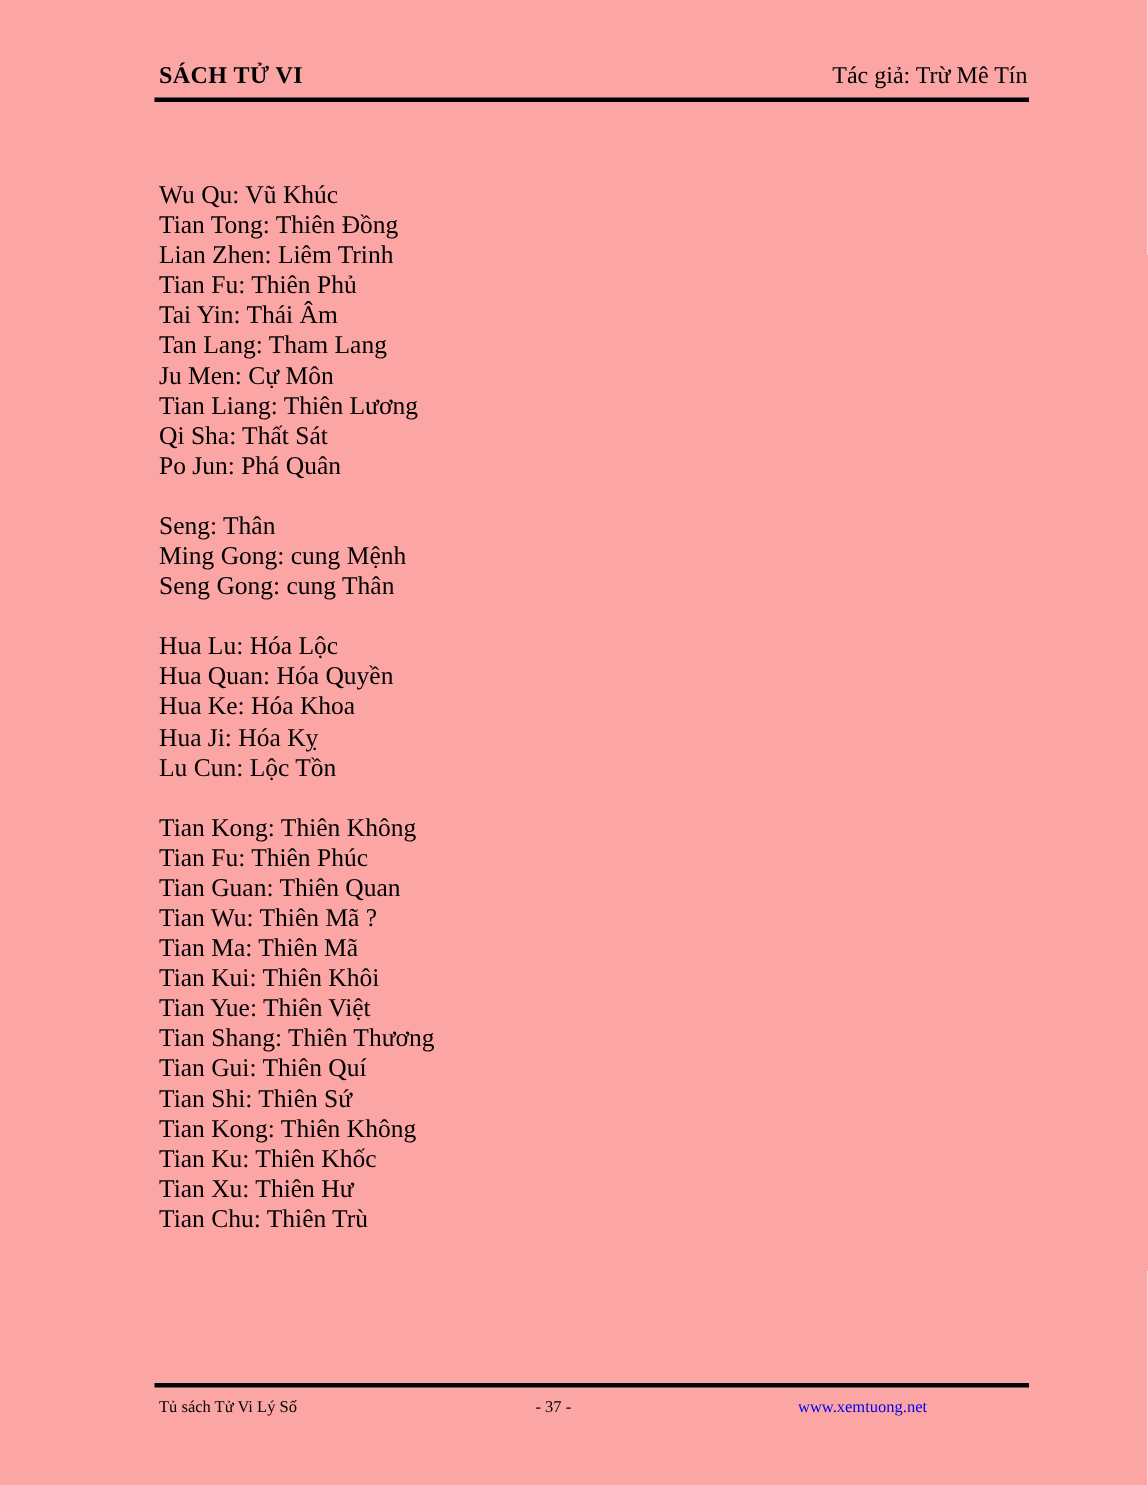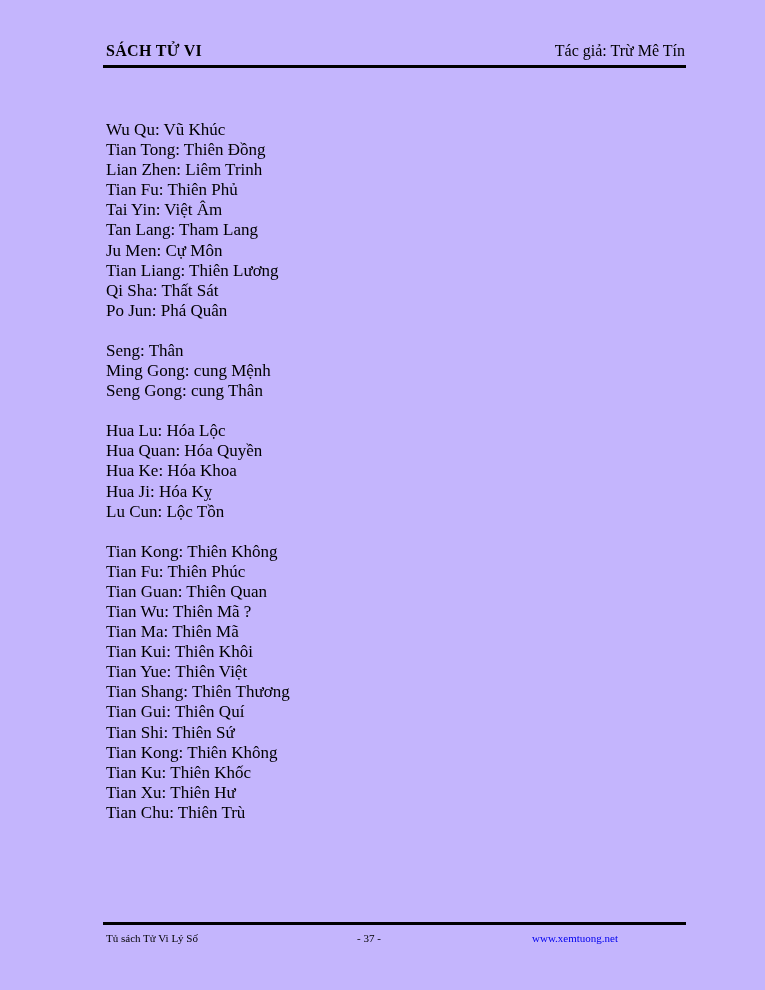--- a/index.html
+++ b/index.html
@@ -1,20 +1,20 @@
 <!DOCTYPE html>
 <html><head>
 <meta charset="utf-8">
 <style>
   html, body { margin: 0; padding: 0; background: #ffffff; }
   .page {
     position: relative;
     width: 765px;
     height: 990px;
-    background: #c4b5fd;
+    background: #fca5a5;
     font-family: "Liberation Serif", serif;
     color: #000000;
     overflow: hidden;
   }
   
   .header {
     position: absolute;
     left: 103px;
     top: 41px;
     width: 583px;
@@ -74,21 +74,21 @@
       <span class="author-credit">Tác giả: Trừ Mê Tín</span>
     </div>
   </div>
 
   <div class="content">
       <div class="term-group">
         <div class="term-line">Wu Qu: Vũ Khúc</div>
         <div class="term-line">Tian Tong: Thiên Đồng</div>
         <div class="term-line">Lian Zhen: Liêm Trinh</div>
         <div class="term-line">Tian Fu: Thiên Phủ</div>
-        <div class="term-line">Tai Yin: Việt Âm</div>
+        <div class="term-line">Tai Yin: Thái Âm</div>
         <div class="term-line">Tan Lang: Tham Lang</div>
         <div class="term-line">Ju Men: Cự Môn</div>
         <div class="term-line">Tian Liang: Thiên Lương</div>
         <div class="term-line">Qi Sha: Thất Sát</div>
         <div class="term-line">Po Jun: Phá Quân</div>
       </div>
       <div class="term-group">
         <div class="term-line">Seng: Thân</div>
         <div class="term-line">Ming Gong: cung Mệnh</div>
         <div class="term-line">Seng Gong: cung Thân</div>

